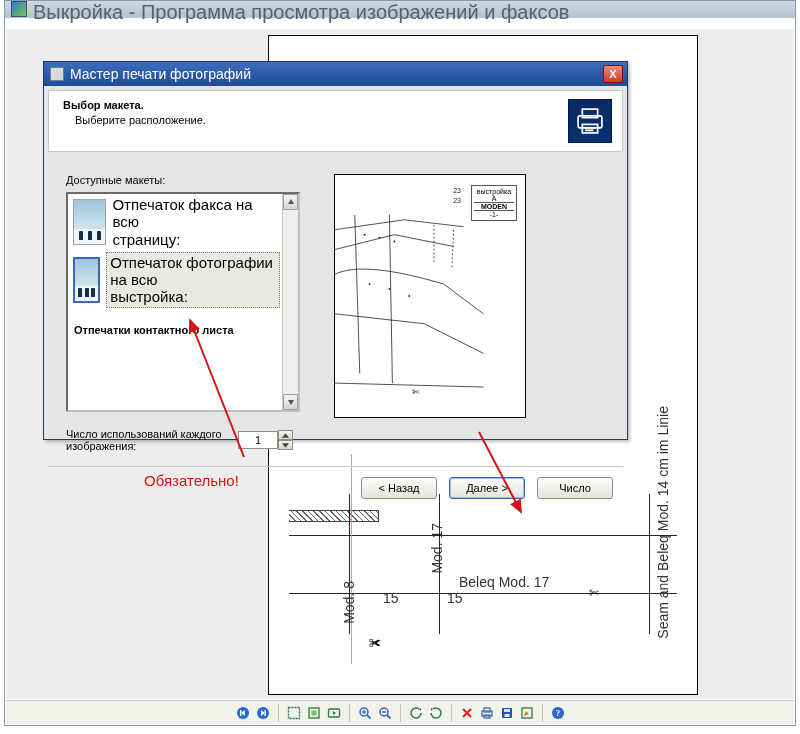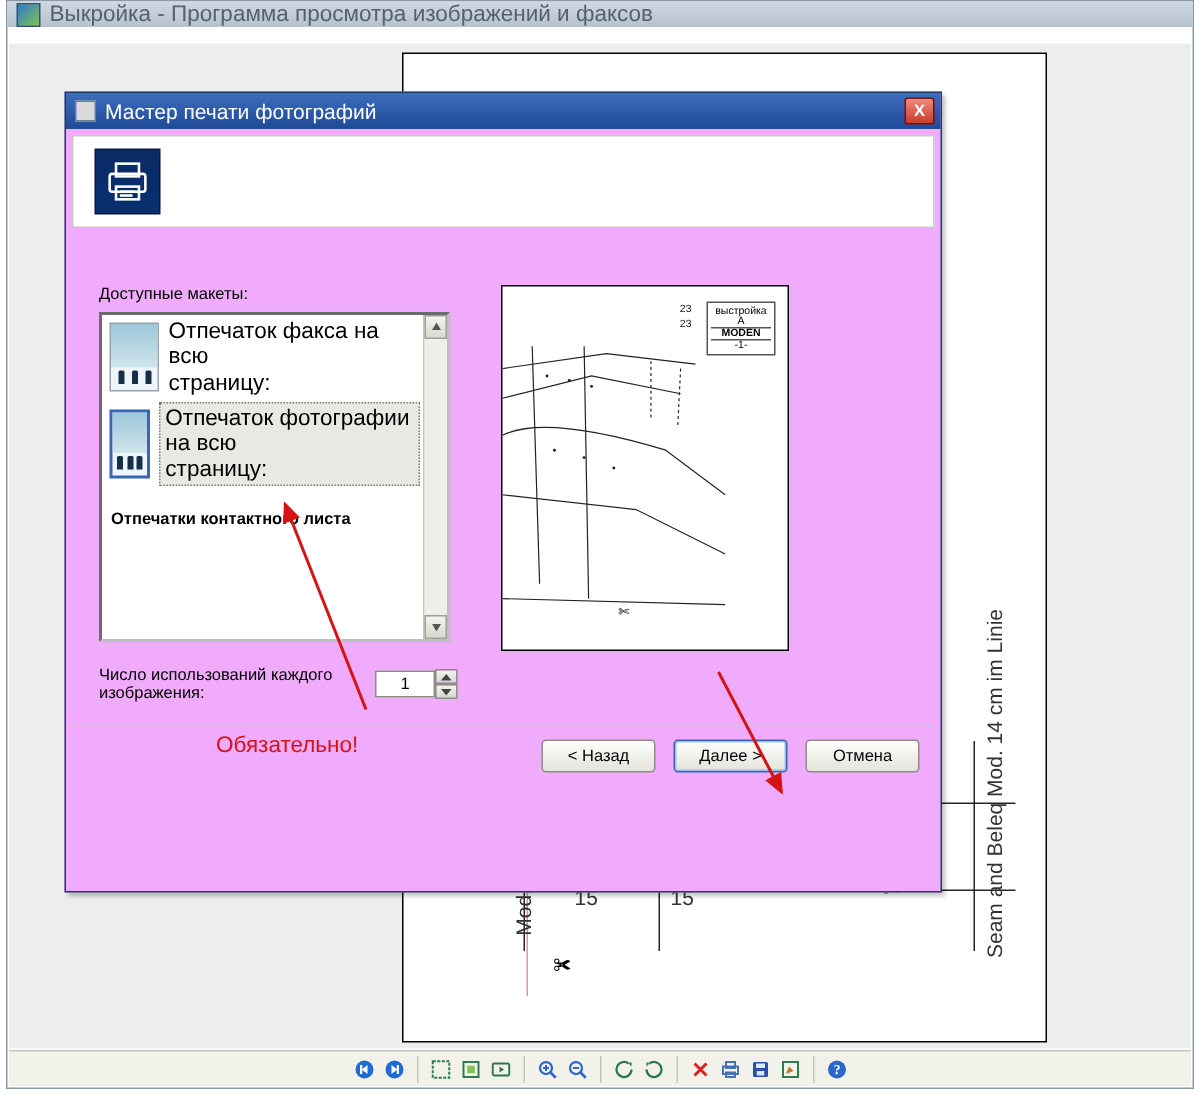--- a/index.html
+++ b/index.html
@@ -15,24 +15,24 @@
   }
 
   
   .parent-window {
     position: absolute; left: 4px; top: 0; width: 792px; height: 726px;
     border: 1px solid #8a9aad;
   }
   .parent-titlebar {
     height: 17px;
     background: linear-gradient(#cfd8e3, #b6c1ce);
-    display: flex; align-items: center;
+    display: flex; 
     padding: 0 6px;
     color: #55616f;
-    font-size: 15px;
+    font-size: 20px;
   }
   .parent-icon {
     width: 16px; height: 16px; margin-right: 6px;
     background: linear-gradient(135deg, #2d7ad1, #7fc44e);
     border: 1px solid #33507a;
   }
   .parent-client {
     position: absolute; left: 1px; right: 1px; top: 28px; bottom: 26px;
     background: #ededed;
   }
@@ -52,23 +52,23 @@
     position:absolute; left:0; bottom:112px; width:90px; height:12px;
     background: repeating-linear-gradient(45deg,#666 0 1px,transparent 1px 4px);
     border:1px solid #444; border-left:none;
   }
   .page-preview .lbl { position:absolute; font-size:14px; color:#333; white-space:nowrap; }
   .page-preview .vlbl { writing-mode: vertical-rl; transform: rotate(180deg); }
   .scissors2 { position:absolute; font-size:12px; color:#000; }
 
   
   .dialog {
-    position: absolute; left: 38px; top: 60px; width: 585px; height: 534px;
+    position: absolute; left: 38px; top: 60px; width: 585px; height: 379px;
     border: 1px solid #1f3b6b;
-    background: #f0abfc;
+    background: #e5e5e5;
     box-shadow: 2px 2px 3px rgba(0,0,0,.25);
   }
   .dlg-titlebar {
     height: 24px;
     background: linear-gradient(#3d6dbb, #1e4a97);
     color: #fff;
     display: flex; align-items: center; justify-content: space-between;
     padding: 0 4px 0 6px;
     font-size: 14px;
   }
@@ -97,21 +97,20 @@
     width:44px; height:44px;
     background: linear-gradient(#0a2a65, #08306f);
     border:1px solid #051b46;
     display:flex; align-items:center; justify-content:center;
   }
   .dlg-header .h-icon svg { width:34px; height:34px; }
 
   .dlg-body {
     padding: 22px 22px 4px 22px;
     position: relative;
-    margin-top: 16px;
   }
   .row { display:flex; gap:28px; }
   .col-left  { width: 240px; }
   .col-right { flex:1; }
 
   .sec-label { font-size:11px; margin-bottom:6px; }
 
   .list-box {
     width: 234px; height: 220px;
     background:#fff; border:2px inset #bfbfbf;
@@ -134,21 +133,21 @@
     width:34px; height:46px; border:1px solid #9aa3ad; background:#eef6fb;
     position:relative; overflow:hidden;
   }
   .thumb.sel { border:2px solid #3a66b6; }
   .thumb .sky { position:absolute; left:0; right:0; top:0; height:66%;
     background:linear-gradient(#9dc6d9,#cfe5ec); }
   .thumb .silh { position:absolute; bottom:4px; left:0; right:0; display:flex; justify-content:space-evenly; }
   .thumb .silh span { width:4px; height:9px; background:#17304a; border-radius:1px 1px 0 0; }
   .opt-text { font-size:15px; line-height:1.15; }
 
-  .uses-row { display:flex; gap:24px; margin-top:16px; }
+  .uses-row { display:flex; gap:12px; margin-top:16px; }
   .uses-row .lbl2 { width:160px; font-size:11px; }
   .spinner { display:flex; align-items:center; }
   .spinner input {
     width:40px; height:18px; font-size:11px; text-align:center;
     border:1px solid #8e8e86; background:#fff;
   }
   .spin-btns { display:flex; flex-direction:column; }
   .spin-btns button {
     width:15px; height:10px; padding:0;
     border:1px solid #8e8e86; background:linear-gradient(#f5f5f0,#d7d7cf);
@@ -234,20 +233,24 @@
   <div class="dialog">
     <div class="dlg-titlebar">
       <span class="dlg-title-left">
         <span class="dlg-icon"></span>
         <span>Мастер печати фотографий</span>
       </span>
       <span class="dlg-close" title="Закрыть">X</span>
     </div>
 
     <div class="dlg-header">
+      <div>
+        <div class="h-title">Выбор макета.</div>
+        <div class="h-sub">Выберите расположение.</div>
+      </div>
       <div class="h-icon">
         <svg viewBox="0 0 40 40">
             <g fill="none" stroke="#fff" stroke-width="2">
           <rect x="6" y="14" width="28" height="14" rx="2"></rect>
           <rect x="11" y="6" width="18" height="10"></rect>
           <rect x="11" y="24" width="18" height="10"></rect>
           <line x1="14" y1="28" x2="26" y2="28"></line>
           <line x1="14" y1="31" x2="24" y2="31"></line>
         </g>
           </svg>
@@ -278,21 +281,21 @@
               <div class="opt-row selected">
                 <div class="thumb sel">
                   <div class="sky"></div>
                   <div class="silh">
                       <span></span>
                       <span></span>
                       <span></span>
                     </div>
                 </div>
                 <span class="opt-text" style="white-space:pre-line">Отпечаток фотографии на всю
-страницу:</span>
+выстройка:</span>
               </div>
 
               <div class="group-hdr" style="margin-top:8px">Отпечатки контактного листа</div>
             </div>
             <div class="list-scroll">
               <div class="scroll-btn">
                 <svg viewBox="0 0 8 8">
                     <path d="M4 1L7 6H1z" fill="#555"></path>
                   </svg>
               </div>
@@ -375,21 +378,21 @@
             </marker>
           </defs>
         <path d="M10 5 L52 85" stroke="#d41414" stroke-width="2" fill="none" marker-end="url(#ah2)"></path>
       </svg>
     </div>
 
     <div class="dlg-sep"></div>
     <div class="dlg-buttons">
       <button class="btn">&lt; Назад</button>
       <button class="btn default">Далее &gt;</button>
-      <button class="btn">Отмена</button>
+      <button class="btn">Число</button>
     </div>
   </div>
 
   <div class="bottom-bar">
     <span class="tb-btn" title="first">
         <svg viewBox="0 0 14 14">
           <circle cx="7" cy="7" r="6" fill="#1e6bd6"></circle>
           <path d="M9 4v6L5 7z" fill="#fff"></path>
           <rect x="4" y="4" width="1.5" height="6" fill="#fff"></rect>
         </svg>

